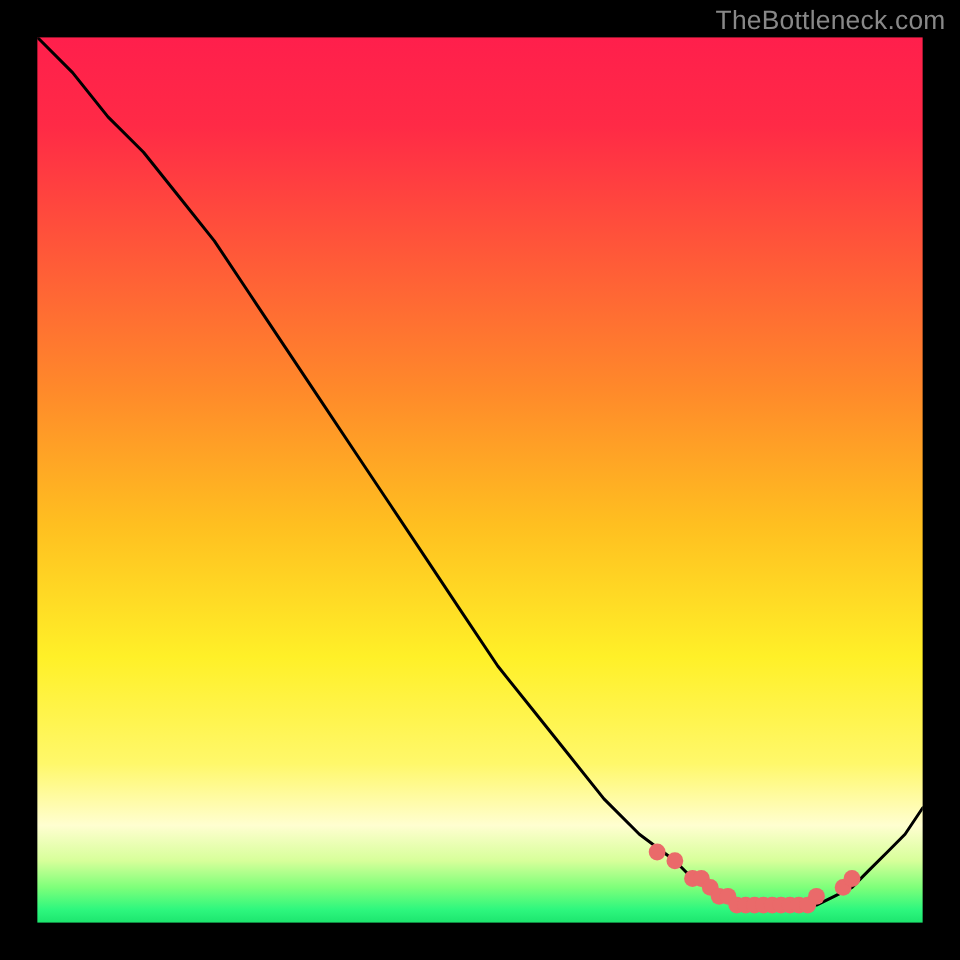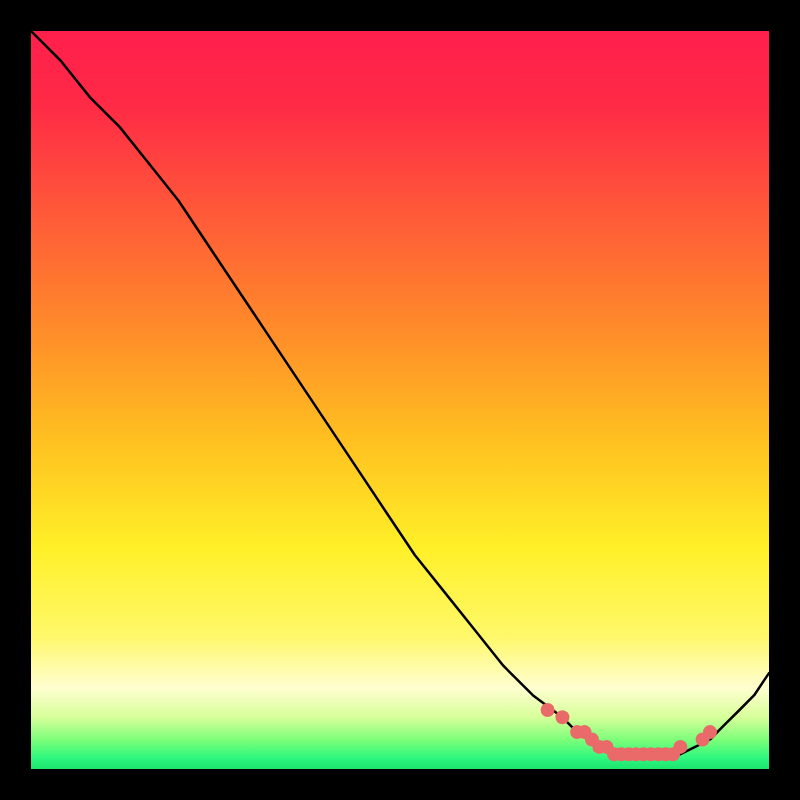--- a/index.html
+++ b/index.html
@@ -38,20 +38,21 @@
   .plot svg {
     display: block;
     width: 738px;
     height: 738px;
   }
 </style>
 </head>
 <body>
 
 <div class="outer">
+  <div class="watermark">TheBottleneck.com</div>
 
   <div class="plot">
     <svg viewBox="0 0 738 738" preserveAspectRatio="none">
       <defs>
         <linearGradient id="bg-grad" x1="0" y1="0" x2="0" y2="1">
 
         <stop offset="0.00%" stop-color="#ff1f4c"></stop>
             <stop offset="10.00%" stop-color="#ff2a46"></stop>
             <stop offset="25.00%" stop-color="#ff5a38"></stop>
             <stop offset="40.00%" stop-color="#ff8a2a"></stop>

